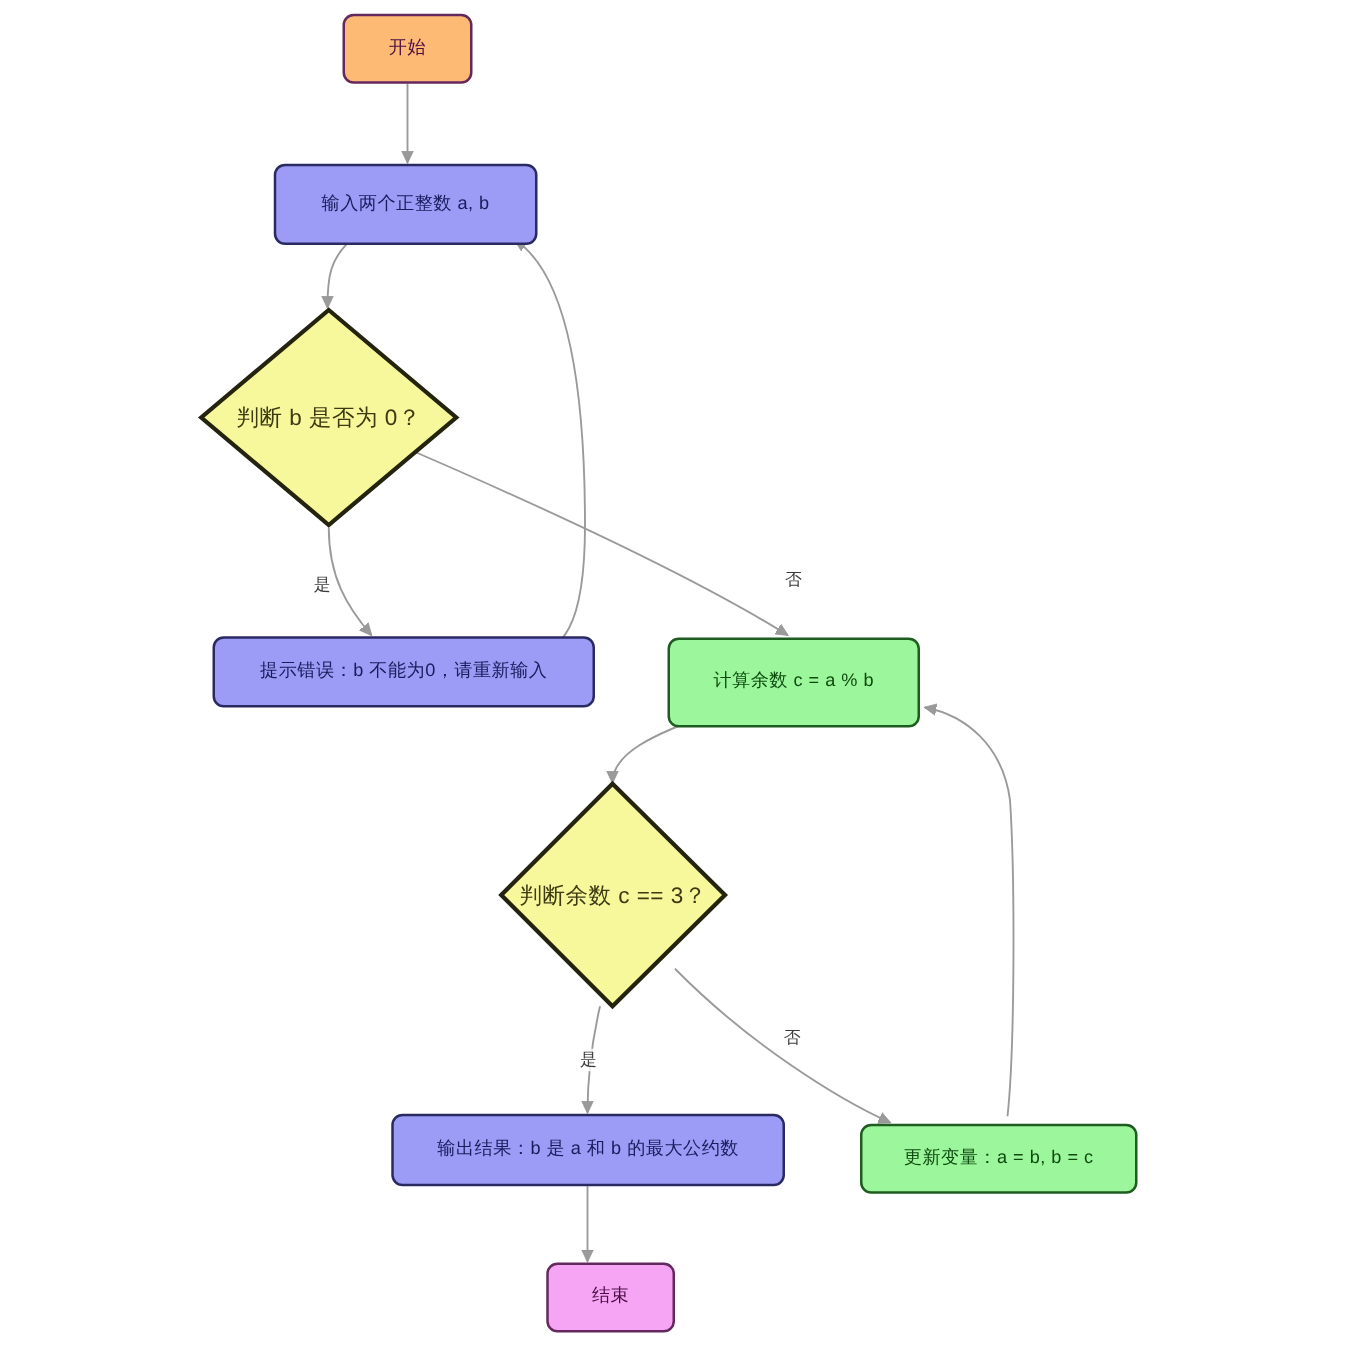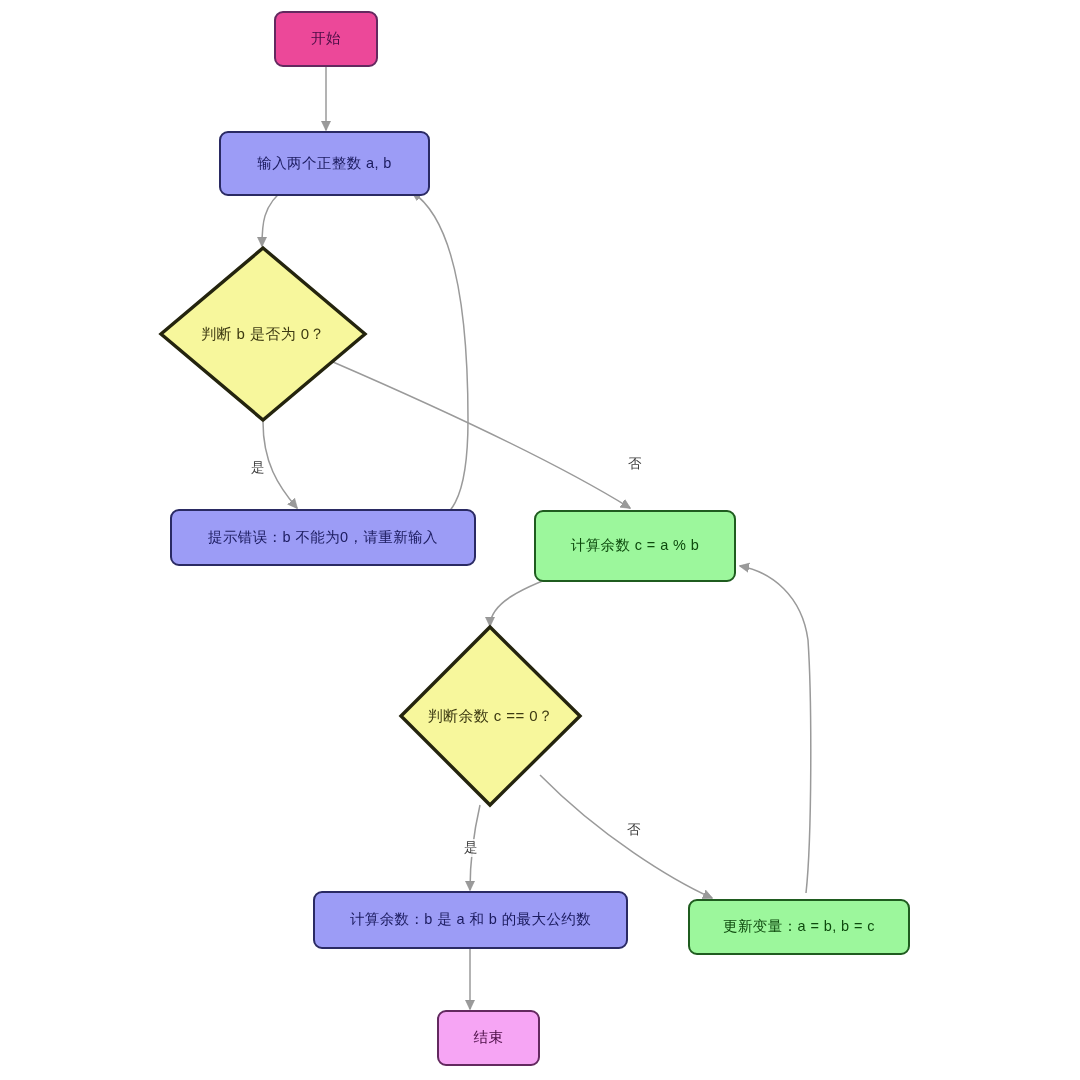--- a/index.html
+++ b/index.html
@@ -14,33 +14,33 @@
   svg#edges{position:absolute;left:0;top:0;width:1080px;height:1080px;}
 
   .node{position:absolute;box-sizing:border-box;display:flex;align-items:center;justify-content:center;}
 
   .rounded{
     border-radius:9px;
     border:2.2px solid;
     text-align:center;
     line-height:1.2;
   }
-  .n-start{background:#ec4899;border-color:#63295f;color:#4a0d45;}
+  .n-start{background:#fdba74;border-color:#63295f;color:#4a0d45;}
   .n-end{background:#f6a5f4;border-color:#63295f;color:#4a0d45;}
   .n-proc{background:#9c9cf6;border-color:#2a2a63;color:#1b1b5e;}
   .n-calc{background:#9cf79c;border-color:#1f5c1f;color:#0e4a0e;}
 
   .label{font-size:14.5px;white-space:nowrap;letter-spacing:.4px;}
 
   .diamond{position:absolute;}
   .diamond svg{display:block;overflow:visible;}
   .diamond .dtext{
     position:absolute;left:0;top:0;width:100%;height:100%;
     display:flex;align-items:center;justify-content:center;
-    font-size:15px;color:#3d3a12;white-space:nowrap;letter-spacing:.4px;
+    font-size:18px;color:#3d3a12;white-space:nowrap;letter-spacing:.4px;
   }
 
   .edge-label{
     position:absolute;font-size:13.5px;color:#3b3b3b;
     background:rgba(255,255,255,.82);padding:0 2px;white-space:nowrap;
   }
 </style>
 </head>
 <body>
 
@@ -96,25 +96,25 @@
   </div>
 
   <div class="node rounded n-calc" style="left:534px;top:510px;width:202px;height:72px;">
     <span class="label">计算余数 c = a % b</span>
   </div>
 
   <div class="diamond" style="left:398px;top:624px;width:185px;height:184px;">
     <svg width="185" height="184" viewBox="0 0 185 184">
       <polygon points="92,3 182,92 92,181 3,92" fill="#f7f79c" stroke="#24240e" stroke-width="3.4" stroke-linejoin="miter"></polygon>
     </svg>
-    <div class="dtext">判断余数 c == 0？</div>
+    <div class="dtext">判断余数 c == 3？</div>
   </div>
 
   <div class="node rounded n-proc" style="left:313px;top:891px;width:315px;height:58px;">
-    <span class="label">计算余数：b 是 a 和 b 的最大公约数</span>
+    <span class="label">输出结果：b 是 a 和 b 的最大公约数</span>
   </div>
 
   <div class="node rounded n-calc" style="left:688px;top:899px;width:222px;height:56px;">
     <span class="label">更新变量：a = b, b = c</span>
   </div>
 
   <div class="node rounded n-end" style="left:419px;top:1010px;width:103px;height:56px;margin-left:18px;">
     <span class="label">结束</span>
   </div>
 

